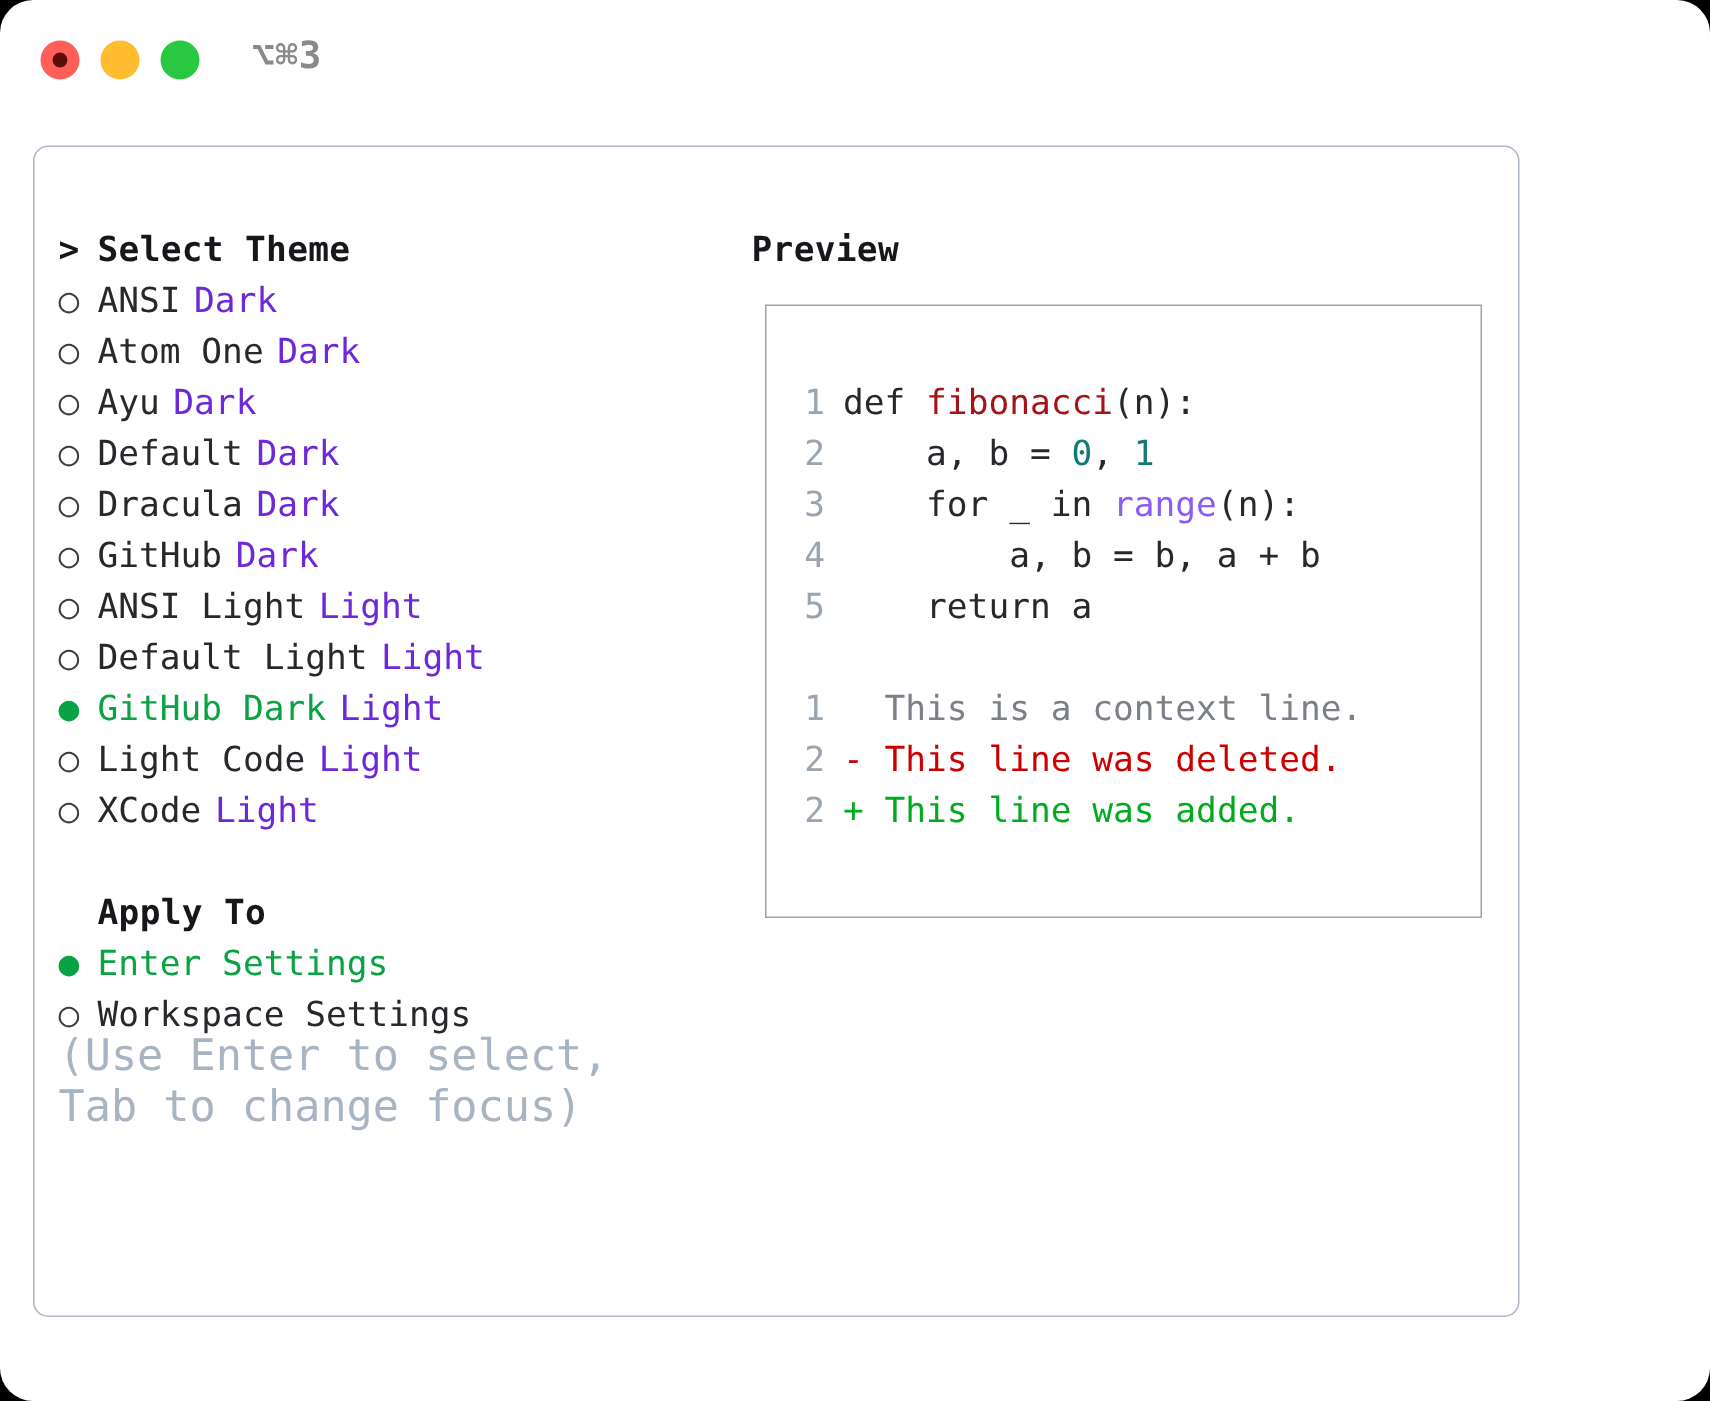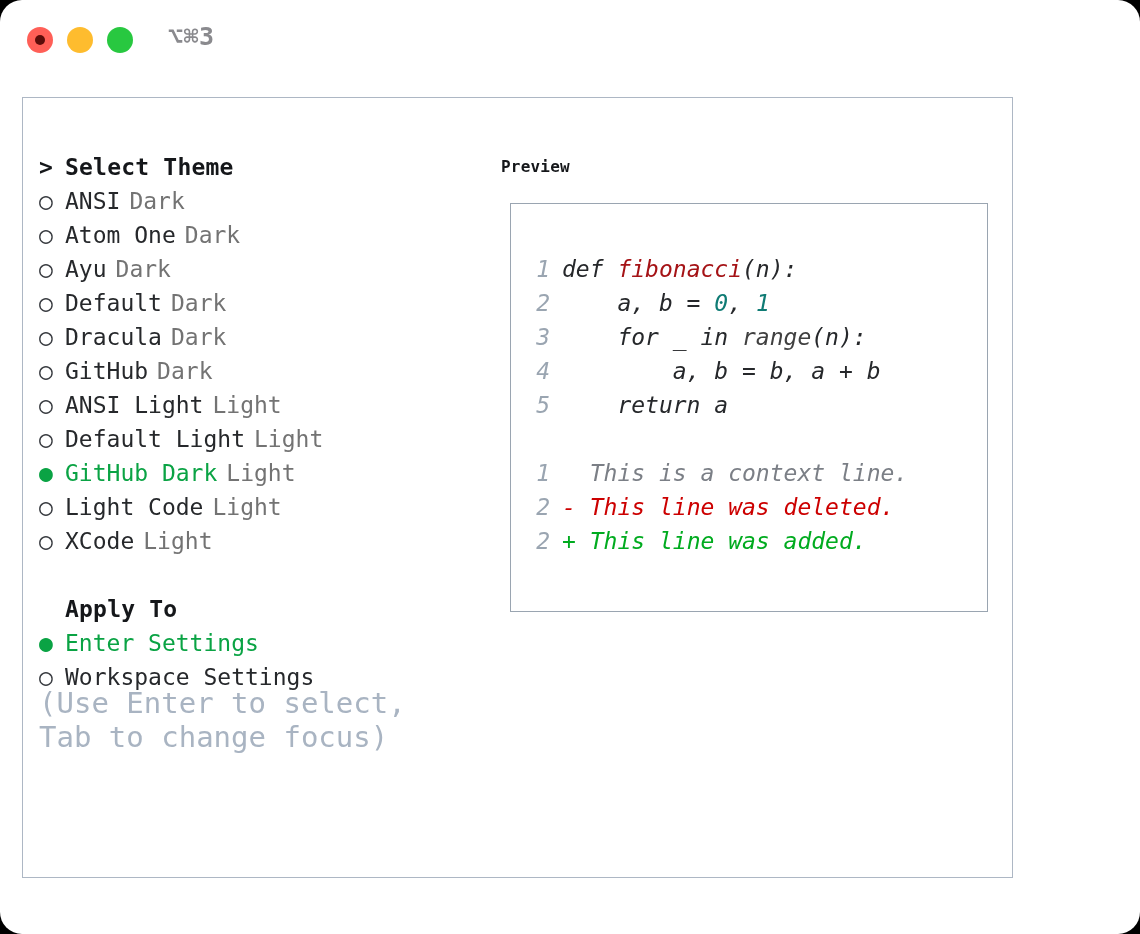--- a/index.html
+++ b/index.html
@@ -65,21 +65,21 @@
   }
 
   
   #frame {
     position: absolute;
     left: 22px;
     top: 97px;
     width: 991px;
     height: 781px;
     border: 1.5px solid #adb7c4;
-    border-radius: 0;
+    border-radius: 10px;
     box-sizing: border-box;
     background: #ffffff;
   }
 
   
   #left-pane {
     position: absolute;
     left: 16px;
     top: 52px;
     width: 450px;
@@ -103,21 +103,21 @@
     color: #3a3d42;
   }
   .bullet.selected { color: #0aa344; }
   .bullet.caret {
     font-weight: bold;
     color: #15171a;
   }
   .bullet.blank { color: transparent; }
   .label-sel { color: #0aa344; }
   .variant {
-    color: #737373;
+    color: #6d28d9;
     margin-left: 9px;
   }
   .spacer { height: 34px; }
 
   #hint {
     position: absolute;
     left: 16px;
     top: 588px;
     width: 410px;
     font-size: 29px;
@@ -126,56 +126,55 @@
   }
 
   
   #right-pane {
     position: absolute;
     left: 478px;
     top: 52px;
     width: 490px;
   }
   #preview-title {
-    font-size: 16px;
+    font-size: 23px;
     font-weight: bold;
     color: #15171a;
     line-height: 34px;
     letter-spacing: 0.2px;
   }
   #preview-box {
     position: absolute;
     left: 9px;
     top: 53px;
     width: 478px;
     height: 409px;
     border: 1.5px solid #9aa5b1;
     box-sizing: border-box;
     background: #ffffff;
-    font-style: italic;
   }
   #code {
     position: absolute;
     left: 15px;
     top: 48px;
     font-size: 23px;
     line-height: 34px;
     white-space: pre;
     color: #26282b;
   }
   .gutter {
     display: inline-block;
     width: 24px;
     text-align: right;
     color: #9aa5b1;
     margin-right: 12px;
   }
   .tok-fn   { color: #a51316; }
   .tok-num  { color: #0f7b74; }
-  .tok-call { color: #404040; }
+  .tok-call { color: #8b5cf6; }
   .diff-ctx { color: #7b7f86; }
   .diff-del { color: #cc0000; }
   .diff-add { color: #00ab1f; }
   .blankline { height: 34px; }
 </style>
 </head>
 <body>
 
 <div id="window">
 

